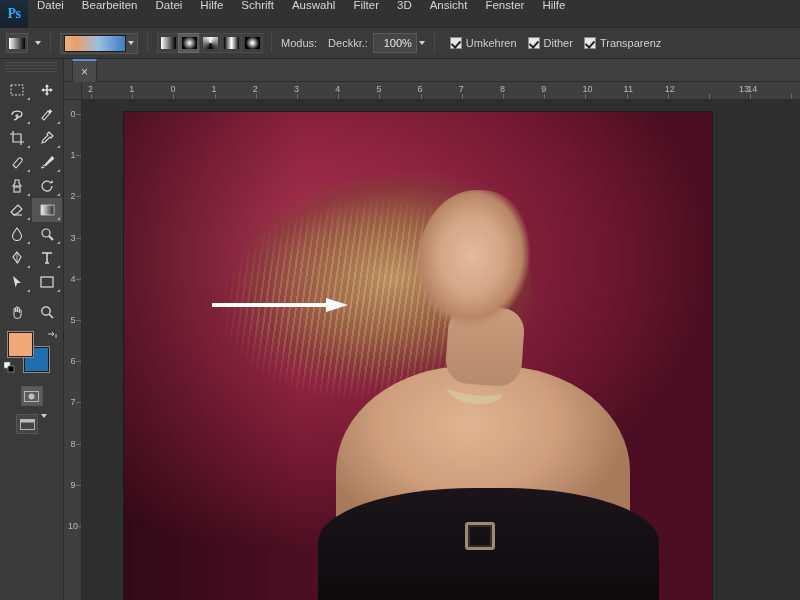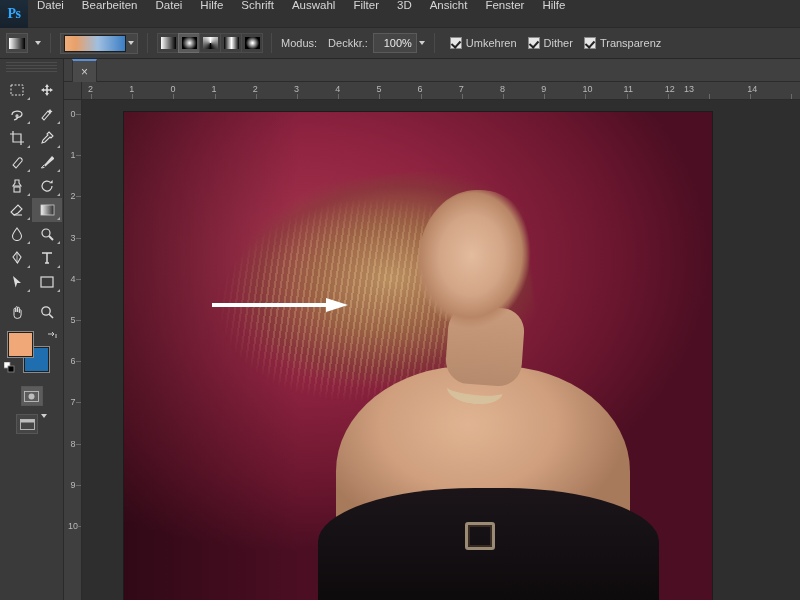--- a/index.html
+++ b/index.html
@@ -665,21 +665,21 @@
       <div class="rtick rtick-h" style="left: 418px;">8</div>
       <div class="rline-h" style="left: 421px;"></div>
       <div class="rtick rtick-h" style="left: 459.2px;">9</div>
       <div class="rline-h" style="left: 462.2px;"></div>
       <div class="rtick rtick-h" style="left: 500.4px;">10</div>
       <div class="rline-h" style="left: 503.4px;"></div>
       <div class="rtick rtick-h" style="left: 541.6px;">11</div>
       <div class="rline-h" style="left: 544.6px;"></div>
       <div class="rtick rtick-h" style="left: 582.8px;">12</div>
       <div class="rline-h" style="left: 585.8px;"></div>
-      <div class="rtick rtick-h" style="left: 602px;">13</div>
+      <div class="rtick rtick-h" style="left: 657px;">13</div>
       <div class="rline-h" style="left: 627px;"></div>
       <div class="rtick rtick-h" style="left: 665.2px;">14</div>
       <div class="rline-h" style="left: 668.2px;"></div>
       <div class="rtick rtick-h" style="left: 684px; margin-top: 48px;">15</div>
       <div class="rline-h" style="left: 709.4px;"></div>
     </div>
   <div class="ruler-v" id="ruler-v">
       <div class="rtick rtick-v" style="top: 10px;">0</div>
       <div class="rline-v" style="top: 14px;"></div>
       <div class="rtick rtick-v" style="top: 51.2px;">1</div>

